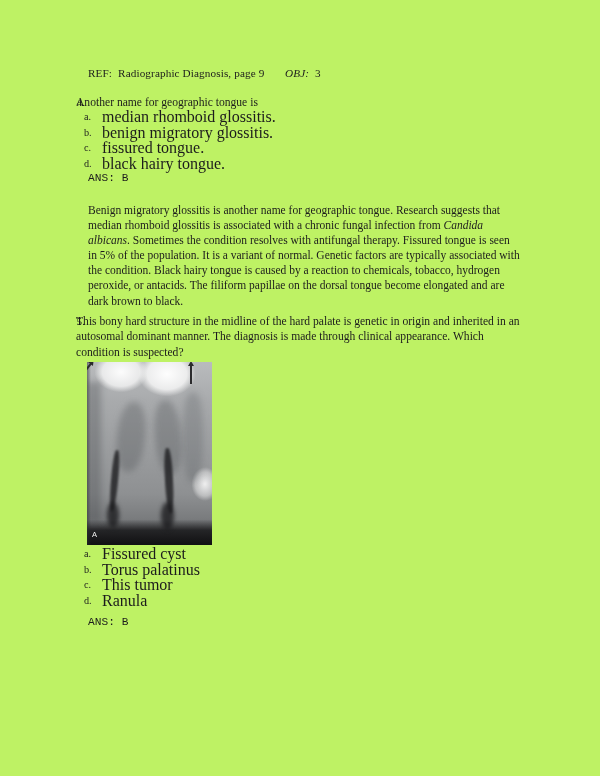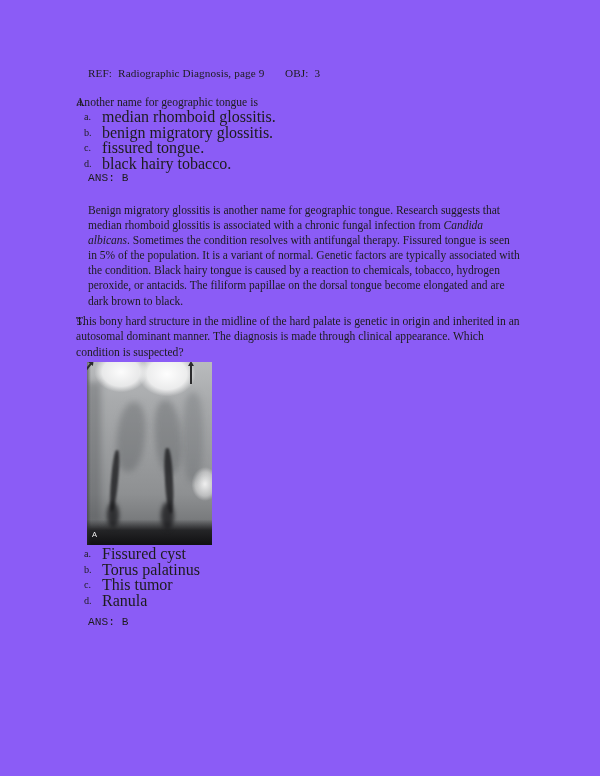--- a/index.html
+++ b/index.html
@@ -14,40 +14,40 @@
     position: relative;
     overflow: hidden;
     font-family: "Liberation Serif", "DejaVu Serif", serif;
     color: #1c1c1c;
     -webkit-font-smoothing: antialiased;
   }
 
   .page {
     position: absolute;
     inset: 0;
-    background: #8b5cf6;
+    background: #bef264;
   }
 
   
   .ref-line {
     position: absolute;
     left: 88px;
     font-size: 11.2px;
     line-height: 14px;
     white-space: nowrap;
     letter-spacing: .01em;
   }
   .ref-line .ref-label { margin-right: 6px; }
   .ref-line .obj-group {
     position: absolute;
     left: 197px;
     top: 0;
     white-space: nowrap;
   }
-  .ref-line .obj-label { margin-right: 6px; }
+  .ref-line .obj-label { margin-right: 6px; font-style: italic; }
 
   .question {
     position: absolute;
     left: 68px;
     width: 455px;
   }
   .q-num {
     position: absolute;
     left: 0;
     top: 0;
@@ -219,21 +219,21 @@
     <div class="opt">
       <span class="opt-letter">b.</span>
       <span class="opt-text">benign migratory glossitis.</span>
     </div>
     <div class="opt">
       <span class="opt-letter">c.</span>
       <span class="opt-text">fissured tongue.</span>
     </div>
     <div class="opt">
       <span class="opt-letter">d.</span>
-      <span class="opt-text">black hairy tobacco.</span>
+      <span class="opt-text">black hairy tongue.</span>
     </div>
   </div>
 
   <div class="ans-line" style="top:171px;">
     <span>ANS:</span><span class="ans-letter">B</span>
   </div>
 
   <div class="rationale" style="top:203px;">
     <span>Benign migratory glossitis is another name for geographic tongue. Research suggests that median rhomboid glossitis is associated with a chronic fungal infection from </span><i>Candida albicans</i><span>. Sometimes the condition resolves with antifungal therapy. Fissured tongue is seen in 5% of the population. It is a variant of normal. Genetic factors are typically associated with the condition. Black hairy tongue is caused by a reaction to chemicals, tobacco, hydrogen peroxide, or antacids. The filiform papillae on the dorsal tongue become elongated and are dark brown to black.</span>
   </div>

